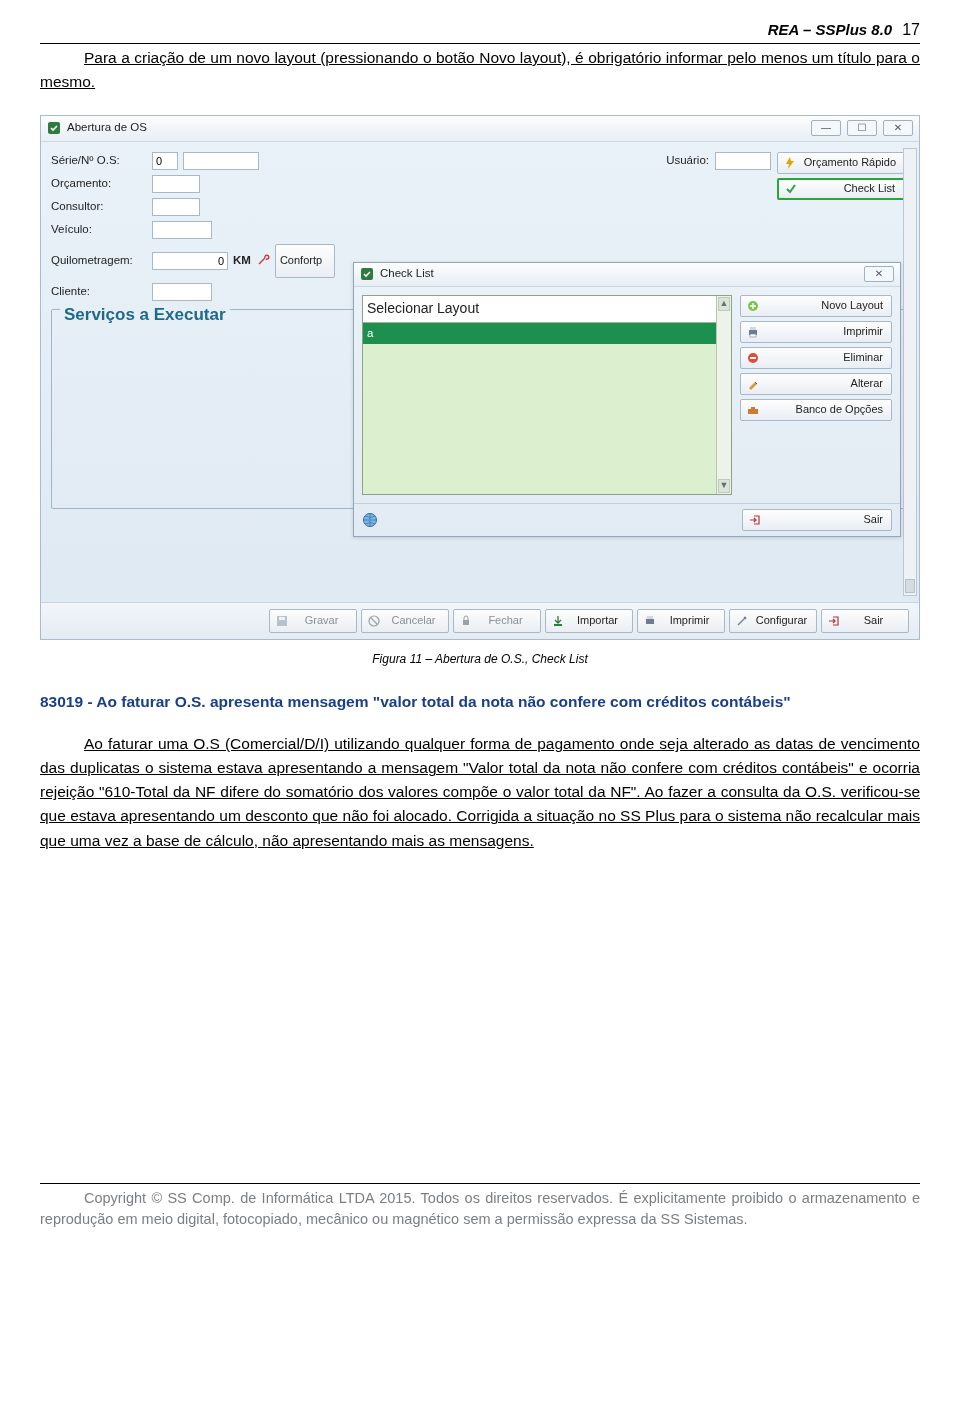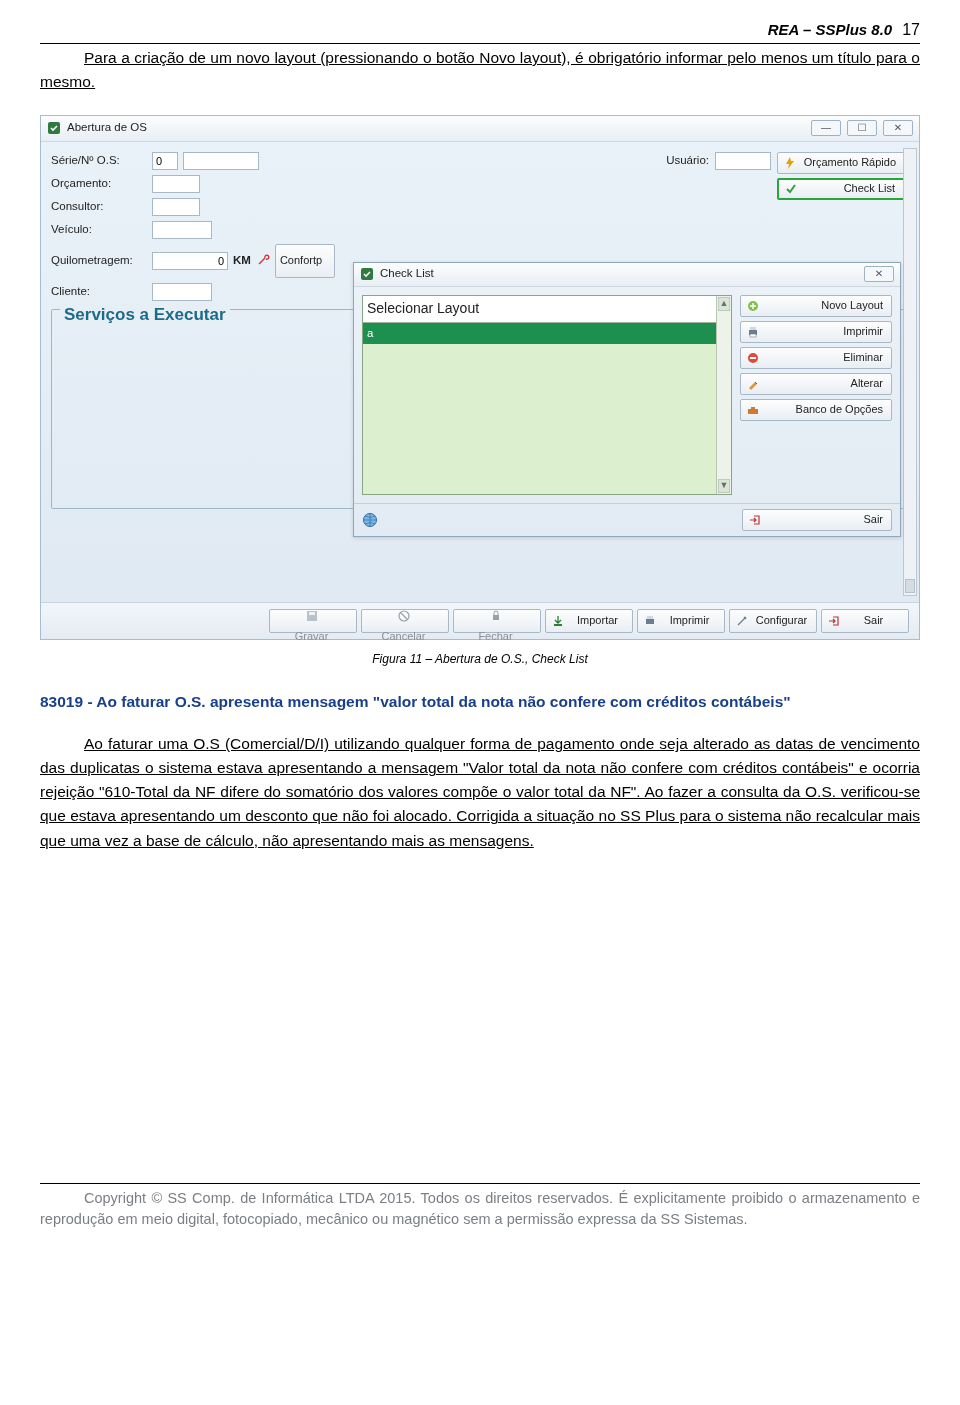--- a/index.html
+++ b/index.html
@@ -214,21 +214,21 @@
     display: flex;
     align-items: center;
     justify-content: flex-end;
     gap: 4px;
     padding: 6px 10px;
     background: linear-gradient(#f2f6fa,#e4ebf2);
     border-top: 1px solid #c8d3de;
   }
   .bottom-bar .btn { min-width: 88px; height: 24px; }
   .bottom-bar .btn .txt { text-align: center; }
-  .muted { color: #8a8f96; flex-direction: column; }
+  .muted { color: #8a8f96; }
 
   
   .footer-line { border-top: 1px solid #000; margin-top: 330px; margin-bottom: 4px; }
   .footer-text {
     color: #7a7f85;
     font-size: 14.5px;
     text-align: justify;
     line-height: 1.5;
   }
 

